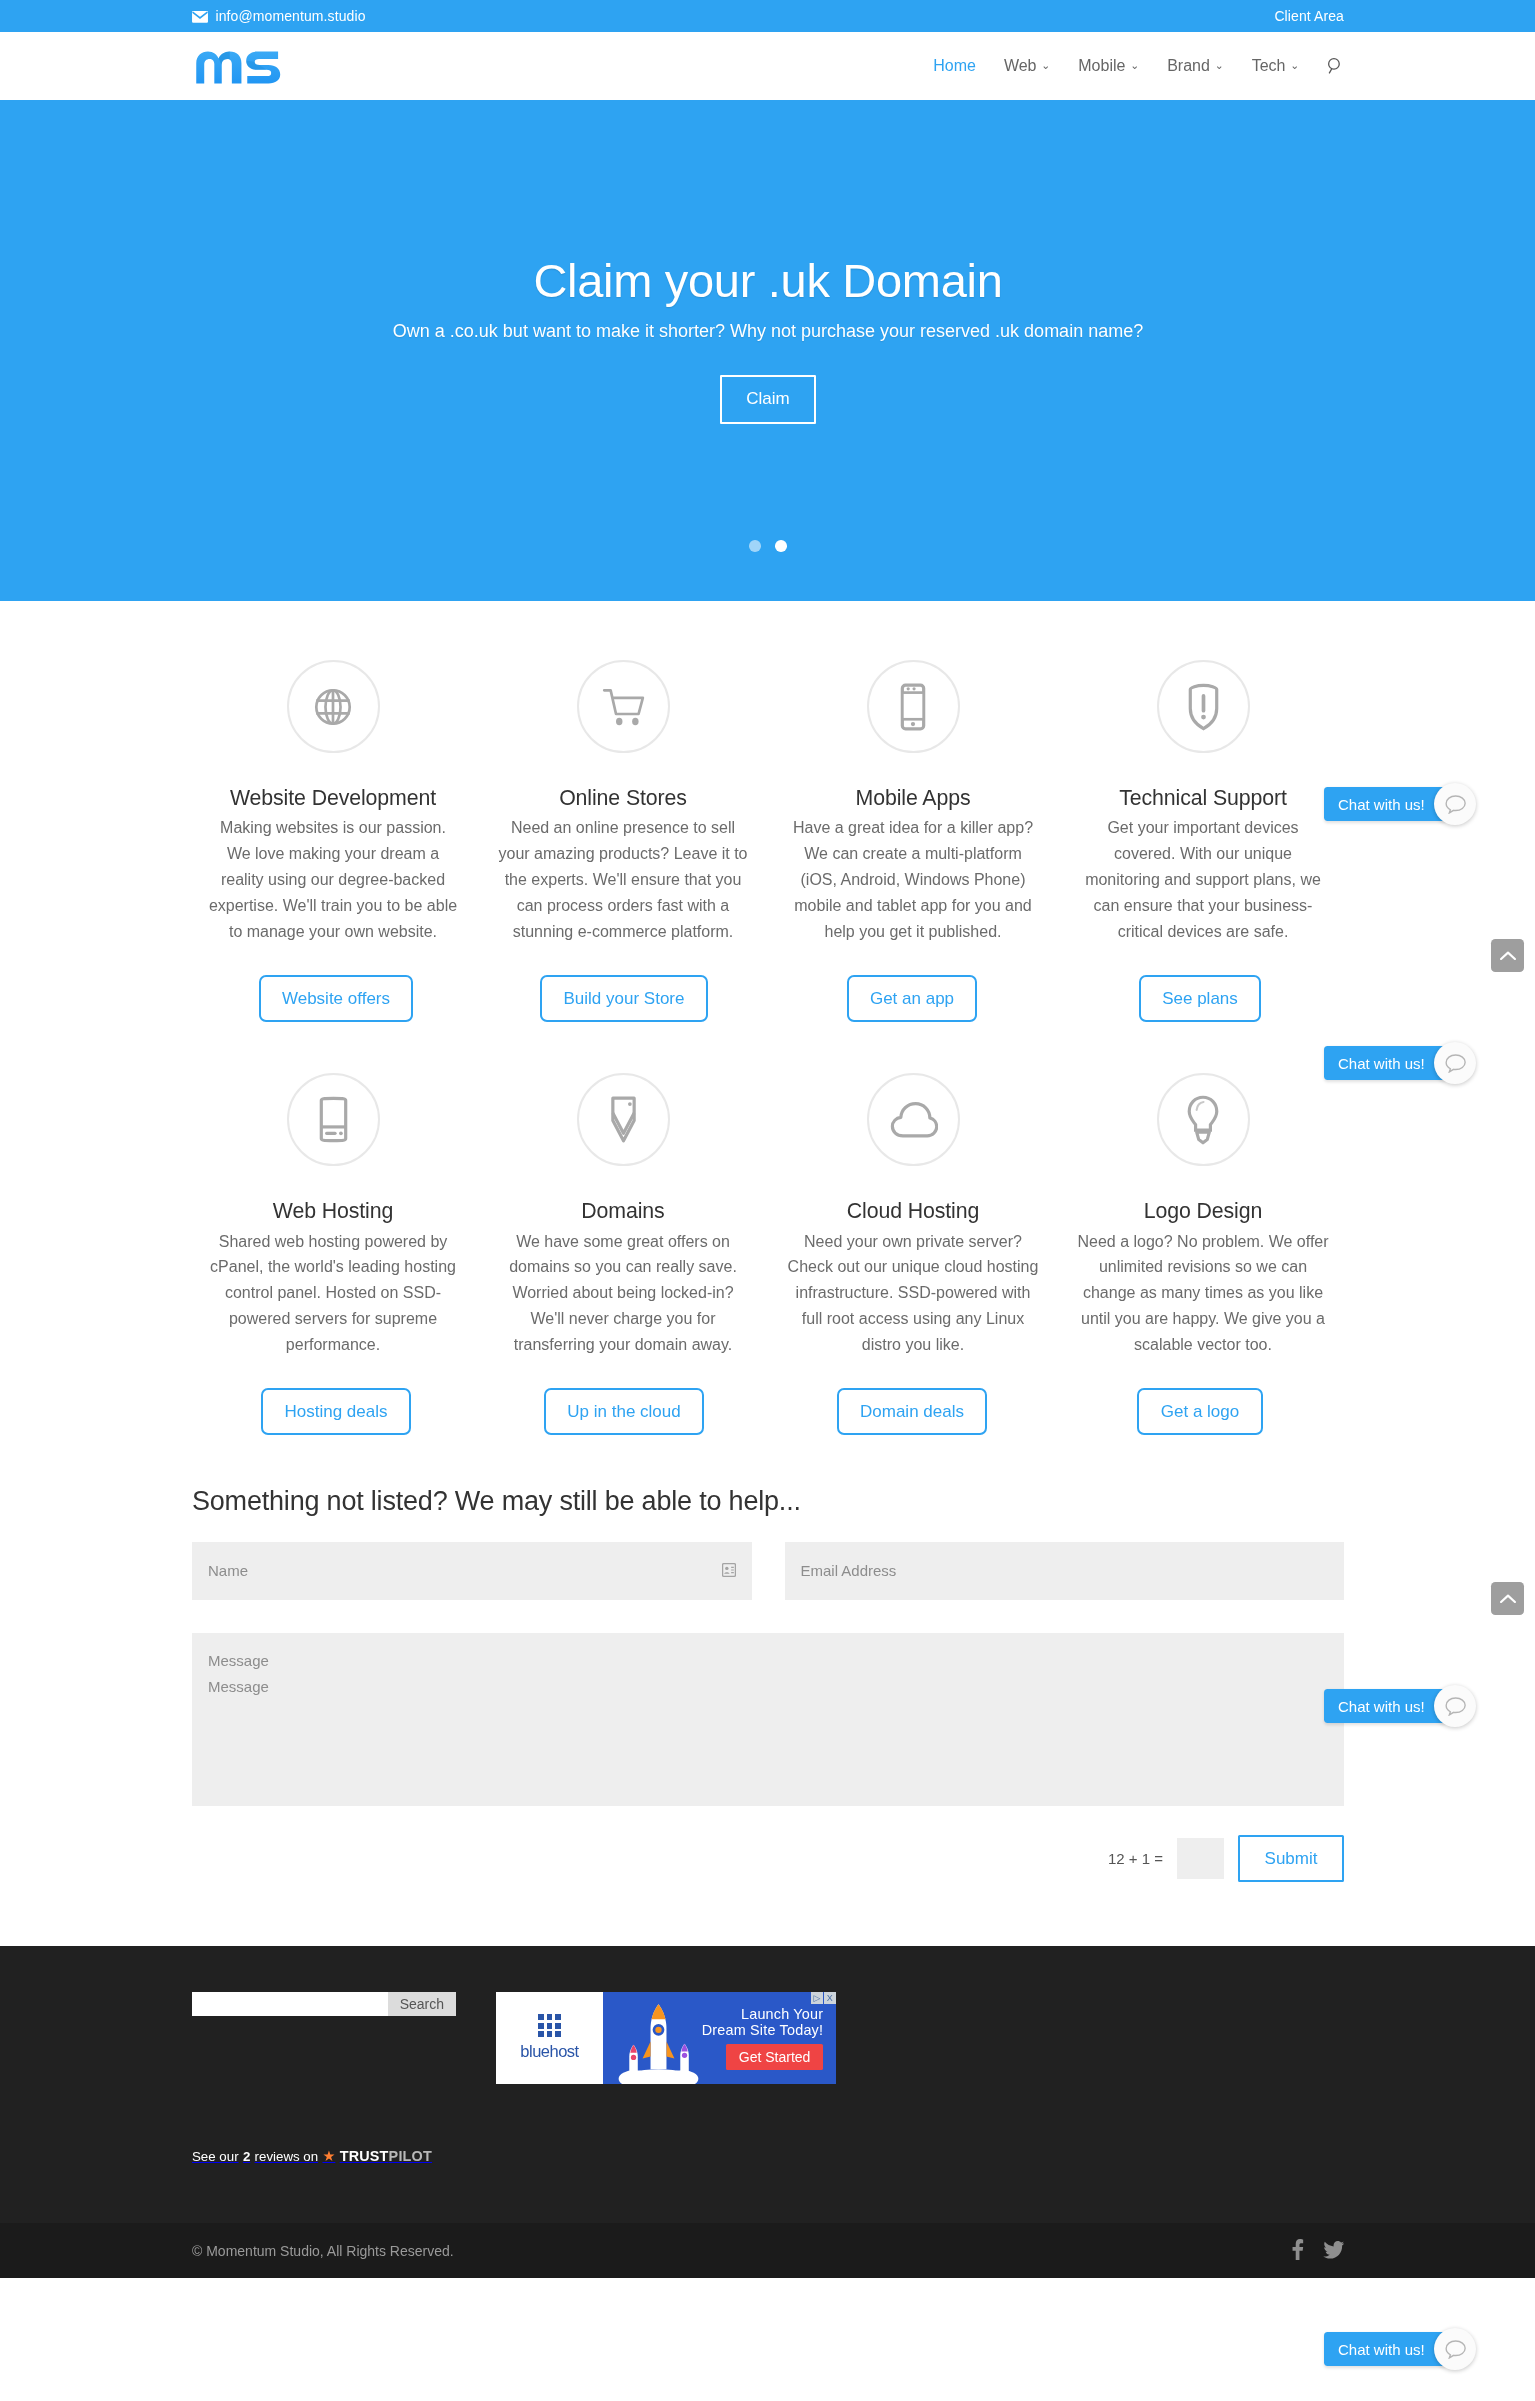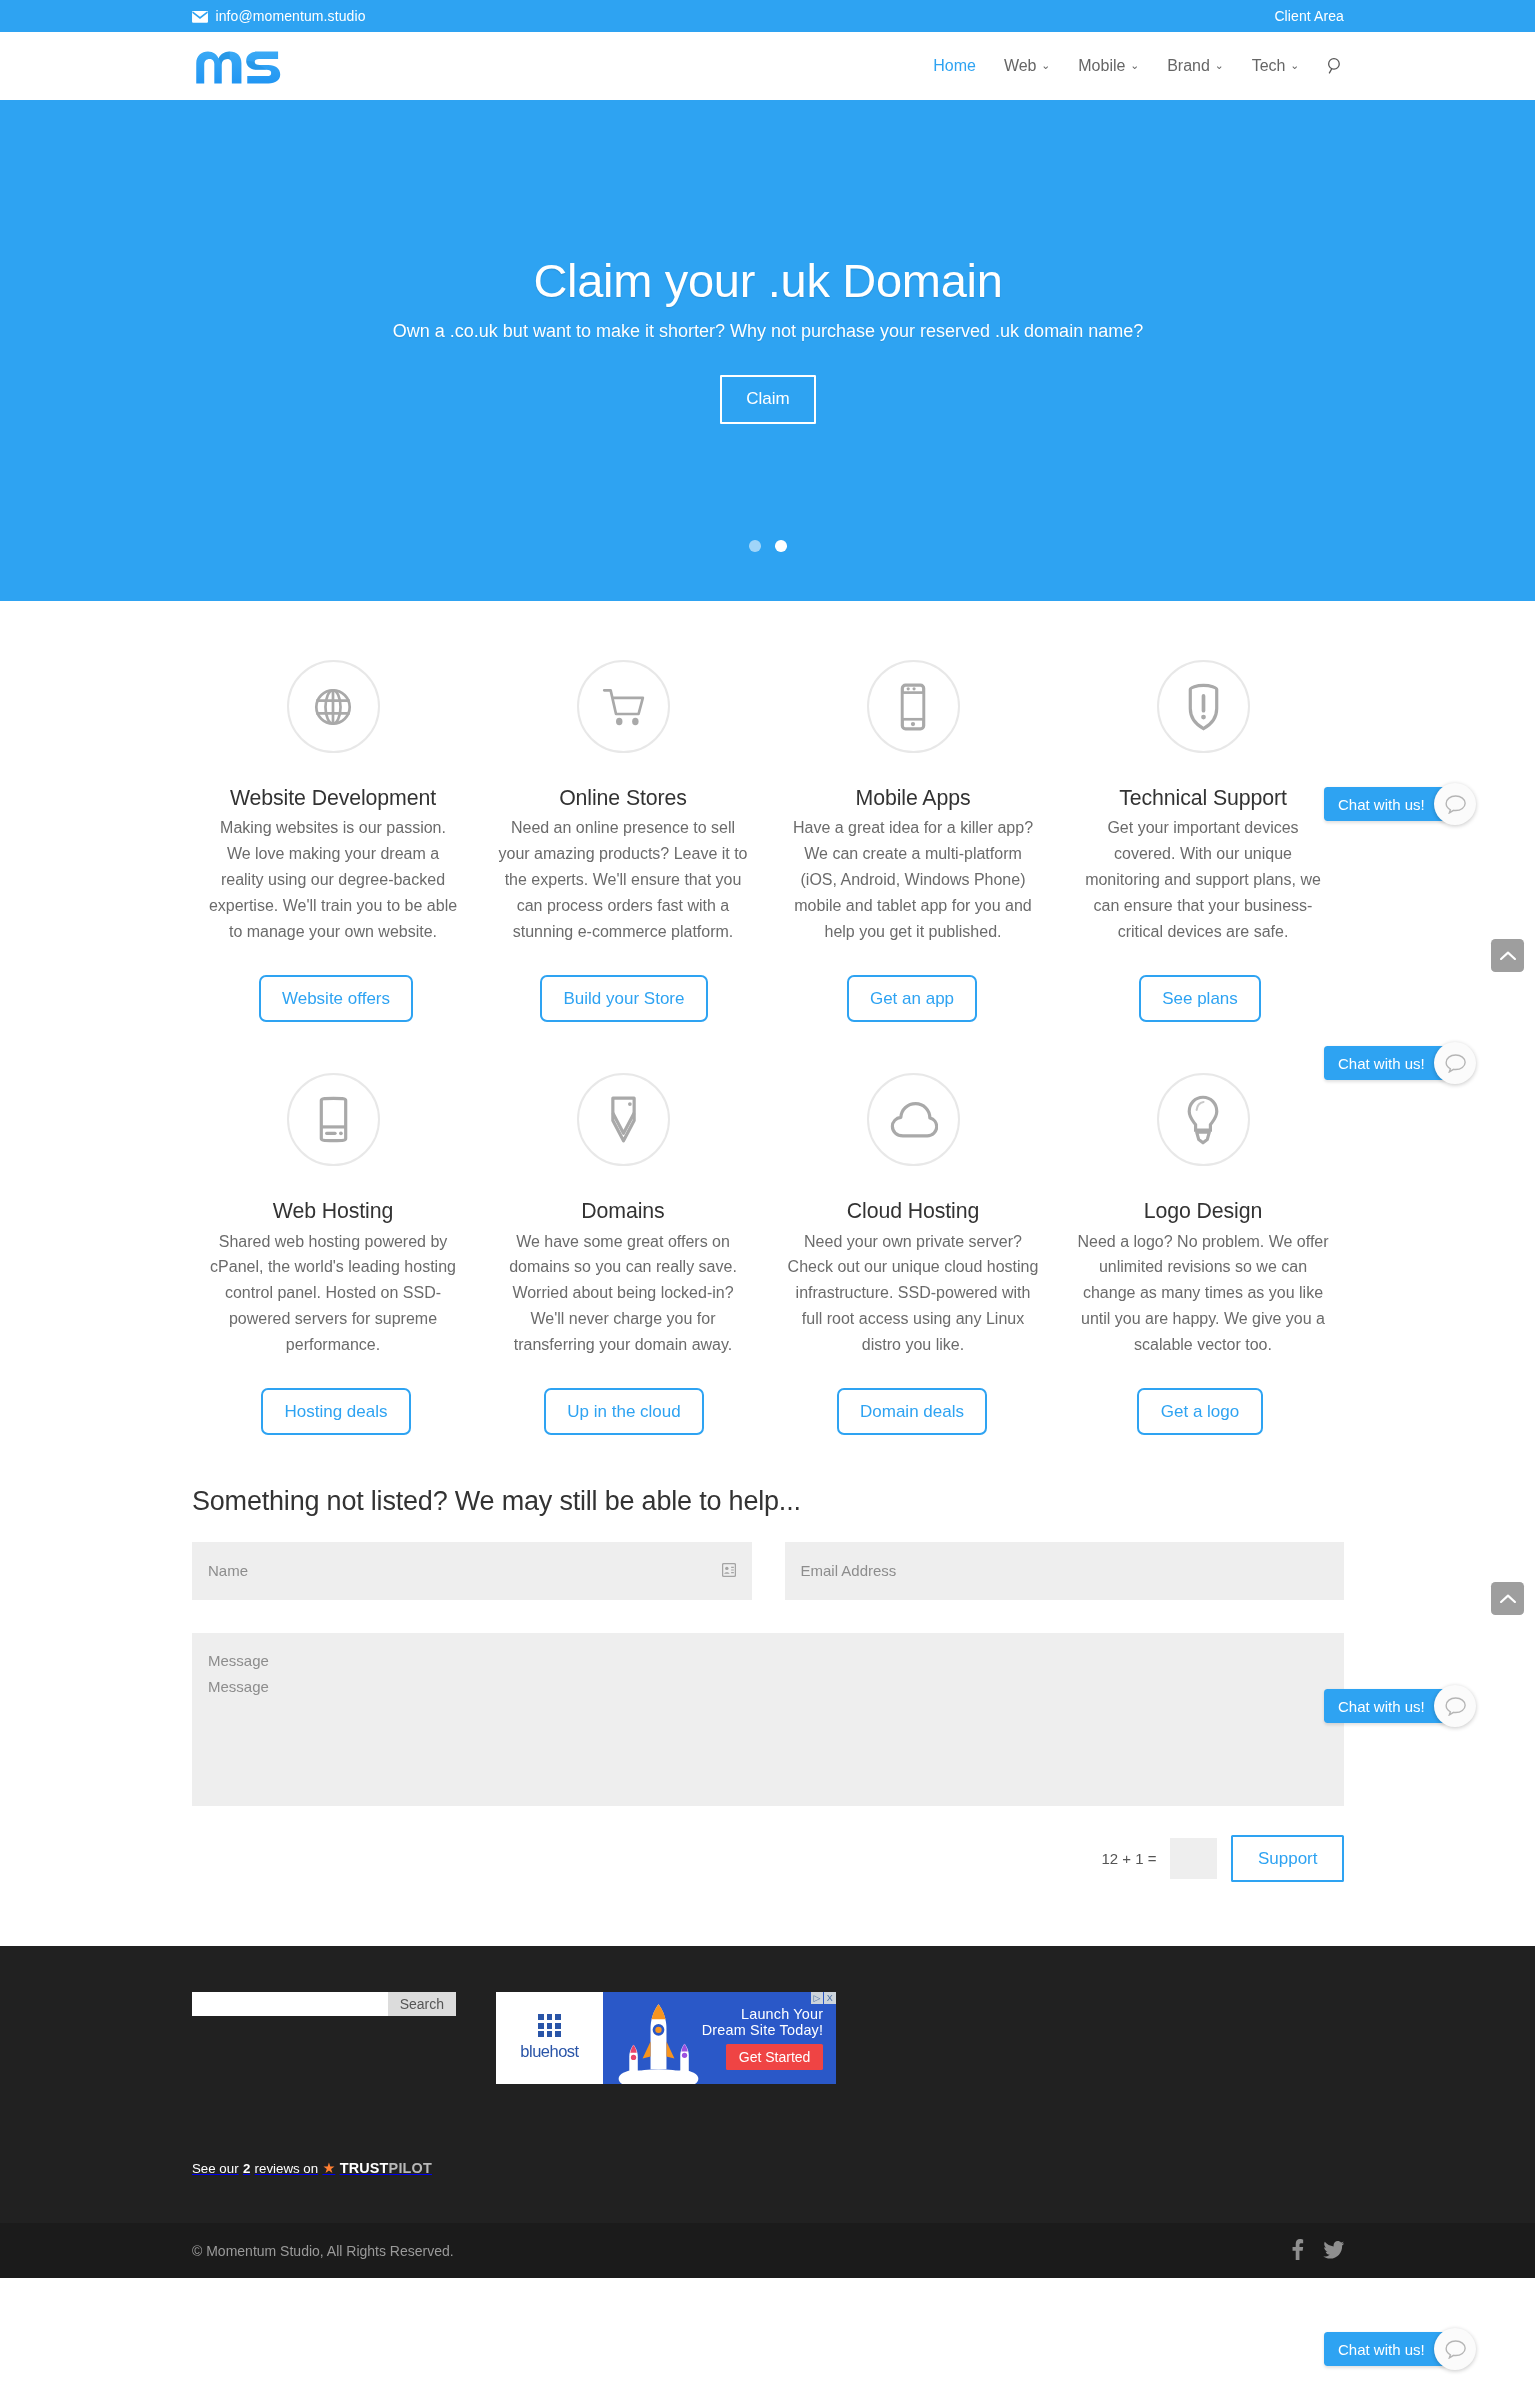--- a/index.html
+++ b/index.html
@@ -211,21 +211,21 @@
   .ad-left { width: 107px; background:#fff; display:flex; flex-direction:column; align-items:center; justify-content:center; gap:5.3px;}
   .ad-grid { display: grid; grid-template-columns: repeat(3, 5.9px); gap: 2.7px; }
   .ad-grid i { width: 5.9px; height: 5.9px; background: #2a55a8; display: block; }
   .ad-bluehost { color: #2a55a8; font-size: 16.5px; letter-spacing: -0.5px; }
   .ad-right { flex: 1; background: #2a58c8; position: relative; display:flex; flex-direction:column; align-items:flex-end; justify-content:center; padding-right: 12.8px; }
   .ad-line1, .ad-line2 { color: #fff; font-size: 14.4px; letter-spacing:0.2px;}
   .ad-line2 { margin-bottom: 6.4px; }
   .ad-cta { background: #ef4444; color: #fff; font-size: 14px; padding: 4.8px 12.8px; border-radius: 1.6px;}
   .ad-badge { position: absolute; top: 0; right: 0; display:flex; gap:0.5px;}
   .ad-badge span { background: #cdd4db; color: #4a6fa5; font-size: 9px; width: 12.3px; height: 12.3px; display:flex; align-items:center; justify-content:center;}
-  .trustpilot { position: absolute; left: 192px; top: 202px; display: flex; align-items: center; gap: 4.3px; margin-top: 12px; }
+  .trustpilot { position: absolute; left: 192px; top: 202px; display: flex; align-items: center; gap: 4.3px; }
   .tp-text { color: #ffffff; font-size: 13.3px; }
   .tp-text b { font-weight: 700; }
   .tp-star { color: #ff7f32; font-size: 14.4px; }
   .tp-brand { color: #ffffff; font-size: 14.4px; font-weight: 700; letter-spacing: 0.2px;}
   .tp-brand span { color: #b8b8b8; font-weight: 700; }
 
   .footer-bottom {
     background: #1b1b1b;
     height: 55px;
     display: flex;
@@ -501,21 +501,21 @@
   </div>
 
   <div class="textarea">
     <span class="ph">Message</span>
     <span class="ph">Message</span>
   </div>
 
   <div class="captcha-row">
     <span class="captcha-label">12 + 1 =</span>
     <input class="captcha-input" type="text" value="" style="">
-    <button class="submit-btn">Support</button>
+    <button class="submit-btn">Submit</button>
   </div>
 </section>
 
 <footer class="footer">
   <div class="footer-search">
     <input type="text" value="" style="">
     <button>Search</button>
   </div>
 
   <div class="ad-banner">

